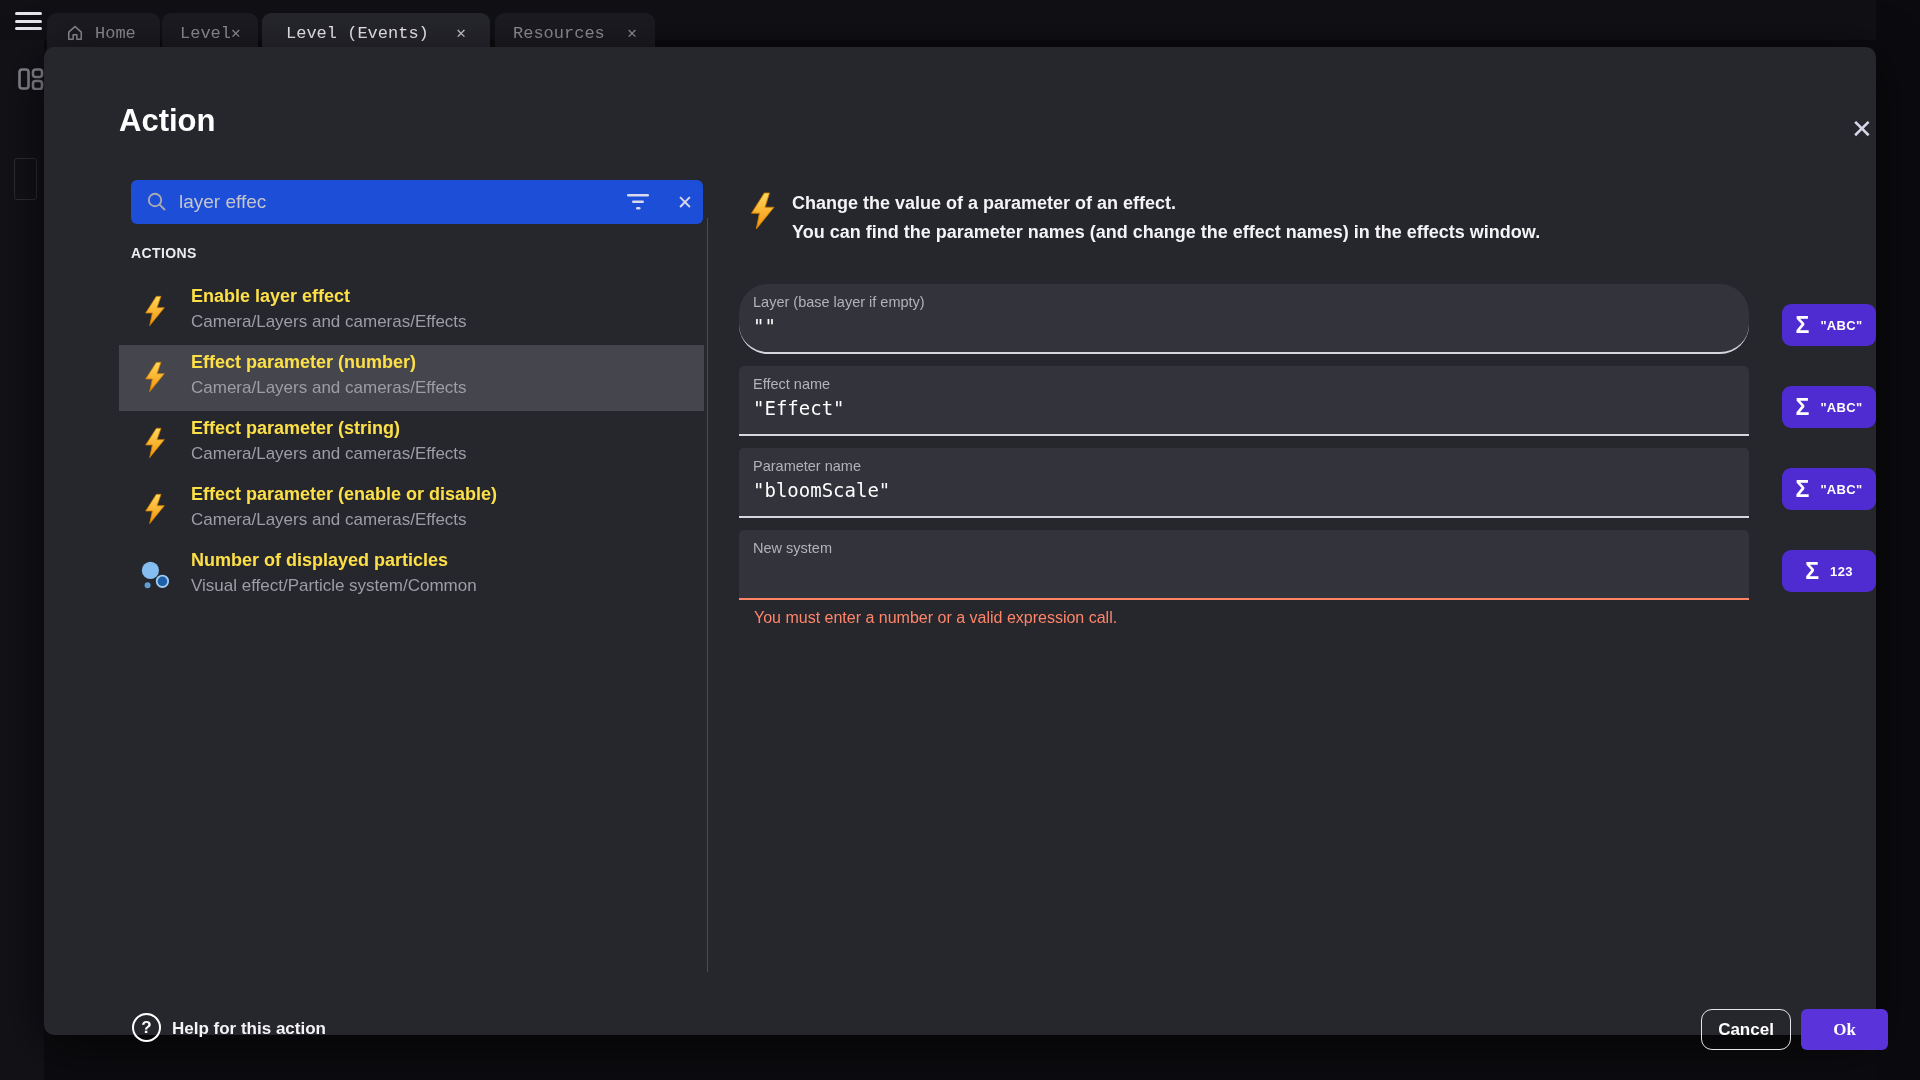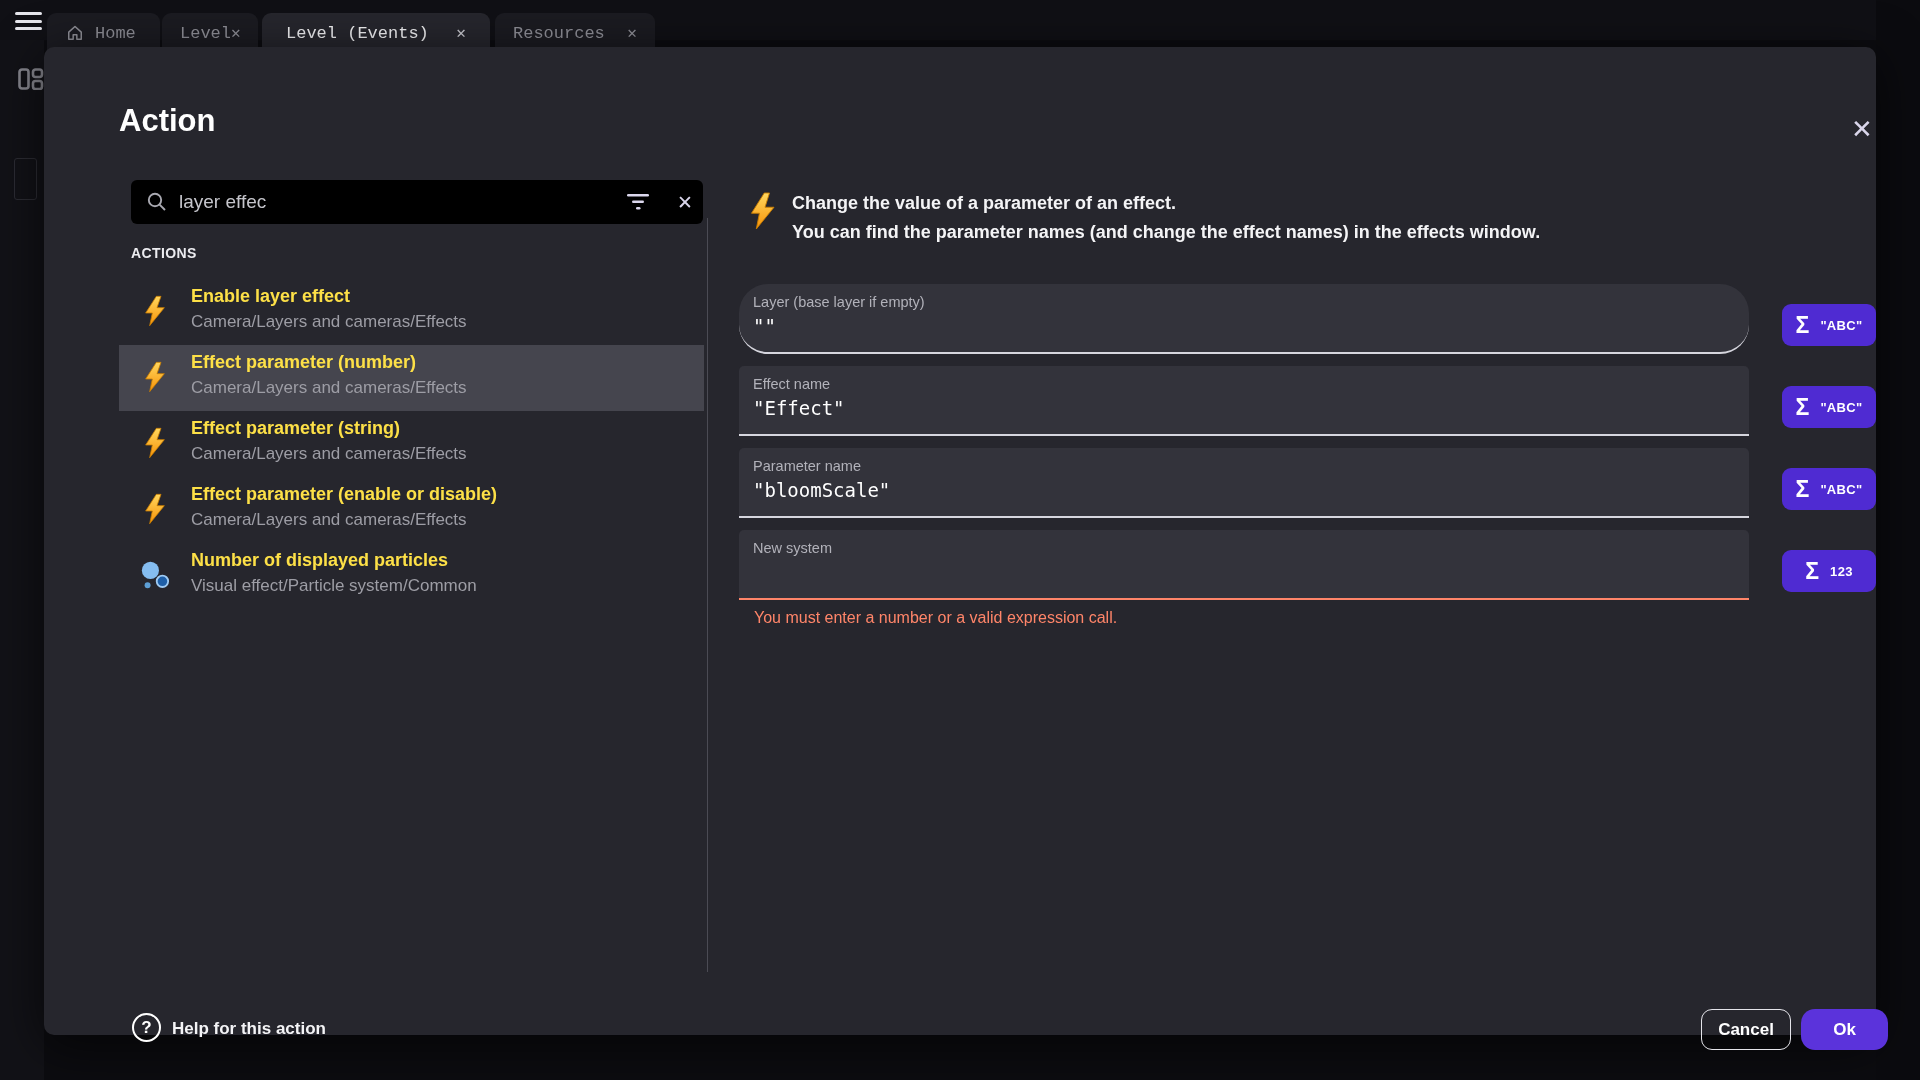--- a/index.html
+++ b/index.html
@@ -25,21 +25,21 @@
   .faint-square { position:absolute; left:14px; top:118px; width:23px; height:42px; border:1px solid #2c2c33; border-radius:3px; }
 
   
   .dialog { position:absolute; left:44px; top:47px; width:1832px; height:988px; background:#26262d;
             border-radius:10px; box-shadow:0 10px 50px rgba(0,0,0,.65); }
   .dlg-title { position:absolute; left:75px; top:56px; font-size:31px; font-weight:800; color:#ffffff; }
   .dlg-close { position:absolute; left:1798px; top:62px; width:40px; height:40px; display:flex;
                align-items:center; justify-content:center; font-size:26px; color:#d9d5ea; cursor:pointer; }
 
   
-  .search { position:absolute; left:87px; top:133px; width:572px; height:44px; background:#000000; border-radius:6px; }
+  .search { position:absolute; left:87px; top:133px; width:572px; height:44px; background:#1d4ed8; border-radius:6px; }
   .search-mag { position:absolute; left:14px; top:10px; }
   .search-input { position:absolute; left:48px; top:0; width:420px; height:44px; background:transparent; border:none;
                   outline:none; color:#c5c5cb; font-size:19px; font-family:"Liberation Sans", sans-serif; }
   .search-filter { position:absolute; left:493px; top:11px; cursor:pointer; }
   .search-clear { position:absolute; left:536px; top:0; width:36px; height:44px; display:flex; align-items:center;
                   justify-content:center; font-size:19px; color:#d9d5ea; cursor:pointer; }
 
   
   .section-header { position:absolute; left:87px; top:198px; font-size:14px; font-weight:700;
                     color:#ececf0; letter-spacing:.4px; }
@@ -71,22 +71,22 @@
 
   
   .help-icon { position:absolute; left:88px; top:966px; width:29px; height:29px; border:2.5px solid #ffffff;
                border-radius:50%; display:flex; align-items:center; justify-content:center;
                font-size:17px; font-weight:800; color:#ffffff; cursor:pointer; }
   .help-label { position:absolute; left:128px; top:972px; font-size:17px; font-weight:700; color:#f4f4f6; cursor:pointer; }
   .btn-cancel { position:absolute; left:1657px; top:962px; width:90px; height:41px; background:transparent;
                 border:1px solid #e4e4ea; border-radius:11px; color:#ffffff; font-size:17px; font-weight:700;
                 font-family:"Liberation Sans", sans-serif; cursor:pointer; }
   .btn-ok { position:absolute; left:1757px; top:962px; width:87px; height:41px; background:#5b33db; border:none;
-            border-radius:14px; color:#ffffff; font-size:17px; font-weight:700;
-            font-family:Liberation Sans, sans-serif; cursor:pointer; }
+            border-radius:6px; color:#ffffff; font-size:17px; font-weight:700;
+            font-family:Liberation Serif, serif; cursor:pointer; }
 </style>
 </head>
 <body>
 
 <svg width="0" height="0" style="position:absolute">
   <defs>
     <linearGradient id="boltGrad" x1="0" y1="0" x2="0" y2="1">
       <stop offset="0" stop-color="#ffd75e"></stop>
         <stop offset="1" stop-color="#f79207"></stop>
     </linearGradient>

